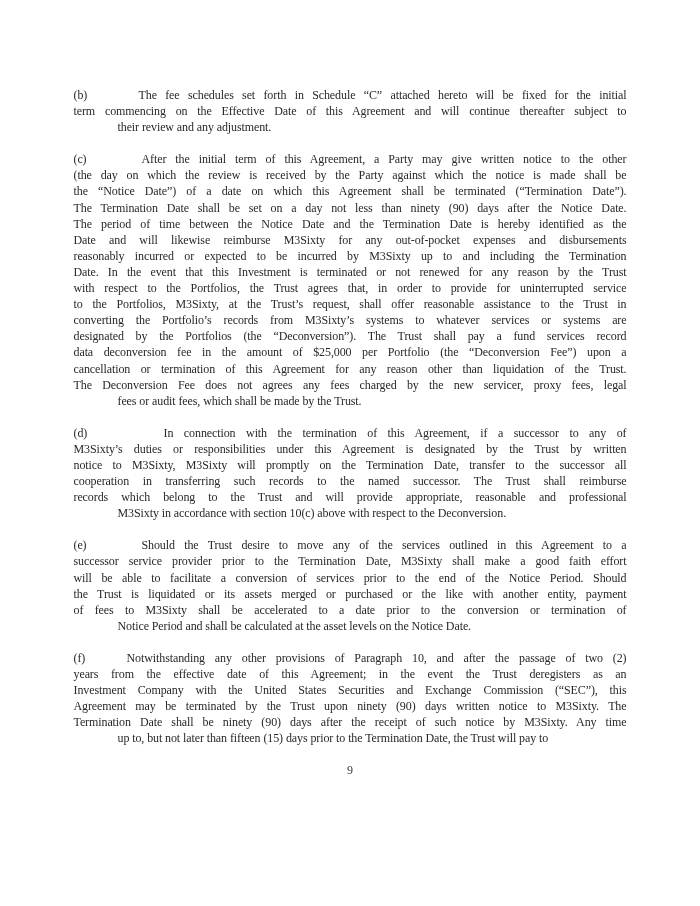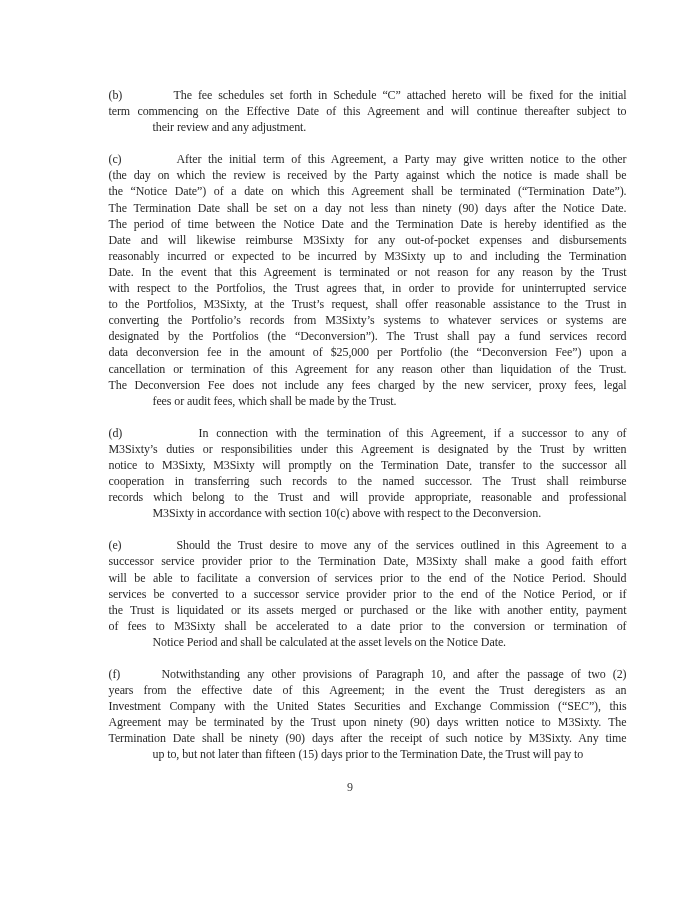--- a/index.html
+++ b/index.html
@@ -21,21 +21,20 @@
     font-size: 12px;
     line-height: 16.1px;
     letter-spacing: -0.1px;
   }
   .para {
     margin: 0 0 16px 0;
   }
   .line {
     text-align: justify;
     text-align-last: justify;
-    margin-left: 35px;
   }
   .line.last {
     text-align-last: left;
     padding-left: 44px;
   }
   .plabel {
     display: inline-block;
   }
   
   .para-0 .plabel { width: 65px; }
@@ -60,43 +59,42 @@
         <div class="line last">their review and any adjustment.</div>
       </div>
       <div class="para para-1">
         <div class="line"><span class="plabel">(c)</span><span>After the initial term of this Agreement, a Party may give written notice to the other</span></div>
         <div class="line">(the day on which the review is received by the Party against which the notice is made shall be</div>
         <div class="line">the “Notice Date”) of a date on which this Agreement shall be terminated (“Termination Date”).</div>
         <div class="line">The Termination Date shall be set on a day not less than ninety (90) days after the Notice Date.</div>
         <div class="line">The period of time between the Notice Date and the Termination Date is hereby identified as the</div>
         <div class="line">Date and will likewise reimburse M3Sixty for any out-of-pocket expenses and disbursements</div>
         <div class="line">reasonably incurred or expected to be incurred by M3Sixty up to and including the Termination</div>
-        <div class="line">Date. In the event that this Agreement is terminated or not reason for any reason by the Trust</div>
+        <div class="line">Date. In the event that this Investment is terminated or not renewed for any reason by the Trust</div>
         <div class="line">with respect to the Portfolios, the Trust agrees that, in order to provide for uninterrupted service</div>
         <div class="line">to the Portfolios, M3Sixty, at the Trust’s request, shall offer reasonable assistance to the Trust in</div>
         <div class="line">converting the Portfolio’s records from M3Sixty’s systems to whatever services or systems are</div>
         <div class="line">designated by the Portfolios (the “Deconversion”). The Trust shall pay a fund services record</div>
         <div class="line">data deconversion fee in the amount of $25,000 per Portfolio (the “Deconversion Fee”) upon a</div>
         <div class="line">cancellation or termination of this Agreement for any reason other than liquidation of the Trust.</div>
-        <div class="line">The Deconversion Fee does not include any fees charged by the new servicer, proxy fees, legal</div>
+        <div class="line">The Deconversion Fee does not agrees any fees charged by the new servicer, proxy fees, legal</div>
         <div class="line last">fees or audit fees, which shall be made by the Trust.</div>
       </div>
       <div class="para para-2">
         <div class="line"><span class="plabel">(d)</span><span>In connection with the termination of this Agreement, if a successor to any of</span></div>
         <div class="line">M3Sixty’s duties or responsibilities under this Agreement is designated by the Trust by written</div>
         <div class="line">notice to M3Sixty, M3Sixty will promptly on the Termination Date, transfer to the successor all</div>
         <div class="line">cooperation in transferring such records to the named successor. The Trust shall reimburse</div>
         <div class="line">records which belong to the Trust and will provide appropriate, reasonable and professional</div>
         <div class="line last">M3Sixty in accordance with section 10(c) above with respect to the Deconversion.</div>
       </div>
       <div class="para para-3">
         <div class="line"><span class="plabel">(e)</span><span>Should the Trust desire to move any of the services outlined in this Agreement to a</span></div>
         <div class="line">successor service provider prior to the Termination Date, M3Sixty shall make a good faith effort</div>
         <div class="line">will be able to facilitate a conversion of services prior to the end of the Notice Period. Should</div>
-        <div class="line">services be converted to a successor service provider prior to the end of the Notice Period, or if</div>
         <div class="line">the Trust is liquidated or its assets merged or purchased or the like with another entity, payment</div>
         <div class="line">of fees to M3Sixty shall be accelerated to a date prior to the conversion or termination of</div>
         <div class="line last">Notice Period and shall be calculated at the asset levels on the Notice Date.</div>
       </div>
       <div class="para para-4">
         <div class="line"><span class="plabel">(f)</span><span>Notwithstanding any other provisions of Paragraph 10, and after the passage of two (2)</span></div>
         <div class="line">years from the effective date of this Agreement; in the event the Trust deregisters as an</div>
         <div class="line">Investment Company with the United States Securities and Exchange Commission (“SEC”), this</div>
         <div class="line">Agreement may be terminated by the Trust upon ninety (90) days written notice to M3Sixty. The</div>
         <div class="line">Termination Date shall be ninety (90) days after the receipt of such notice by M3Sixty. Any time</div>

